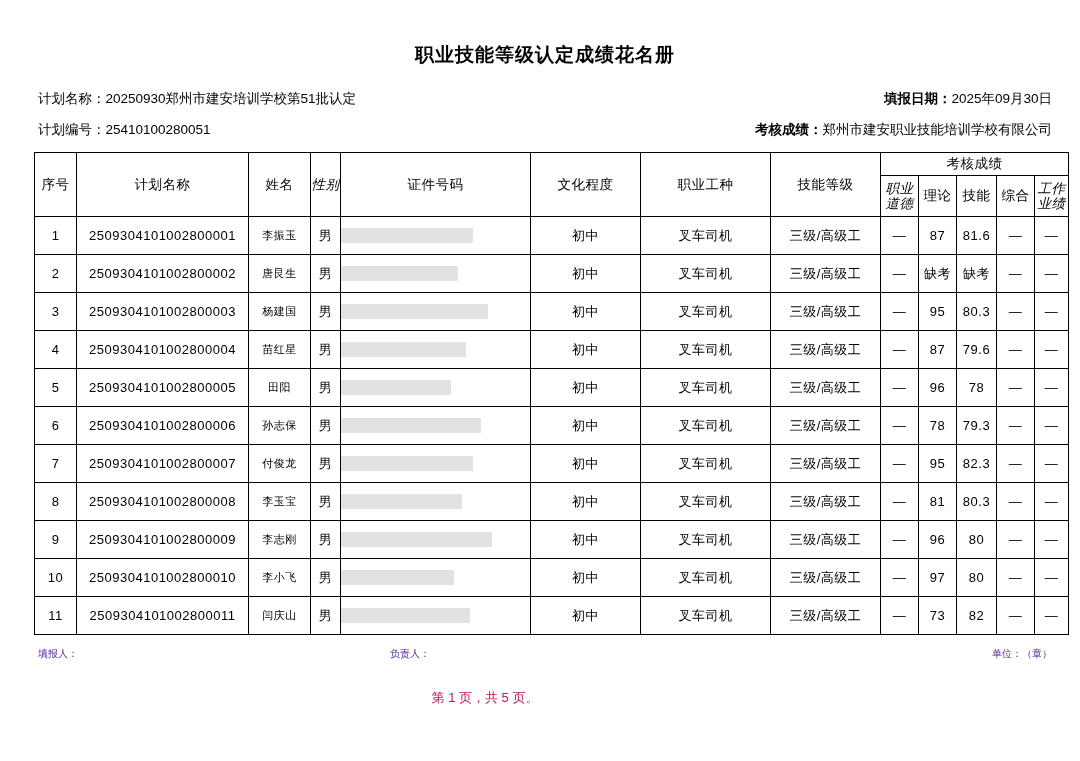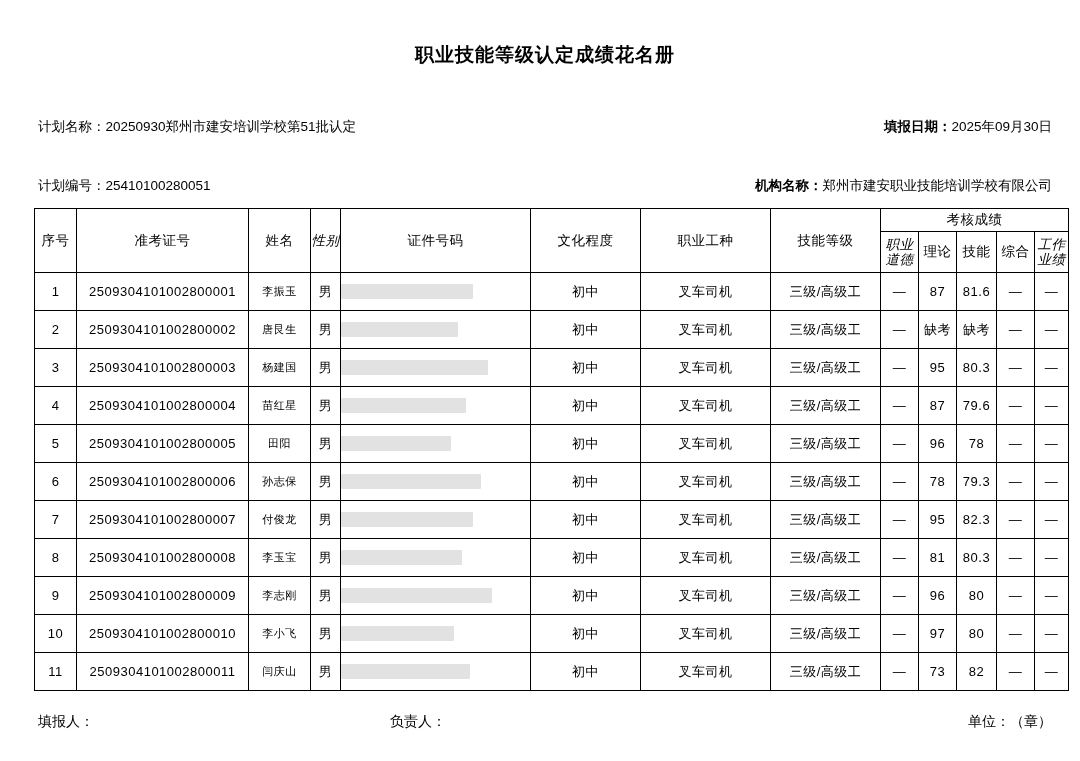--- a/index.html
+++ b/index.html
@@ -39,21 +39,20 @@
     display: flex;
     justify-content: space-between;
     align-items: baseline;
     font-size: 13.5px;
     color: #000;
     margin-bottom: 13px;
     padding: 0 4px;
   }
   .meta-left, .meta-right {
     white-space: nowrap;
-    margin-top: 28px;
   }
   .meta-right.bold-val .val {
     font-weight: normal;
   }
   .meta-label {
     color: #000;
   }
   .meta-right .meta-label {
     font-weight: bold;
   }
@@ -106,23 +105,23 @@
     display: block;
     height: 15px;
     background: #e2e2e2;
     border-radius: 1px;
   }
   td.score {
     font-size: 13px;
   }
   .footer-row {
     display: flex;
-    font-size: 14px;
-    color: #000000;
-    margin-top: 22px;
+    font-size: 10px;
+    color: #4c1d95;
+    margin-top: 12px;
     padding: 0 4px;
   }
   .footer-row .f1 { width: 36%; }
   .footer-row .f2 { width: 38%; }
   .footer-row .f3 { width: 26%; text-align: right; padding-left: 36px;}
   .page-number {
     text-align: center;
     font-size: 13px;
     color: #be185d;
     margin-top: 28px;
@@ -144,21 +143,21 @@
       <div class="meta-right">
         <span class="meta-label">填报日期：</span><span class="val">2025年09月30日</span>
       </div>
     </div>
 
     <div class="meta-row">
       <div class="meta-left">
         <span class="meta-label">计划编号：</span><span class="val">25410100280051</span>
       </div>
       <div class="meta-right bold-val">
-        <span class="meta-label">机构名称：</span><span class="val">郑州市建安职业技能培训学校有限公司</span>
+        <span class="meta-label">考核成绩：</span><span class="val">郑州市建安职业技能培训学校有限公司</span>
       </div>
     </div>
 
     <table class="roster">
       <colgroup>
         <col style="width:42px">
         <col style="width:172px">
         <col style="width:62px">
         <col style="width:30px">
         <col style="width:190px">
@@ -167,21 +166,21 @@
         <col style="width:110px">
         <col style="width:38px">
         <col style="width:38px">
         <col style="width:40px">
         <col style="width:38px">
         <col style="width:34px">
       </colgroup>
       <thead>
         <tr>
           <th rowspan="2">序号</th>
-          <th rowspan="2">准考证号</th>
+          <th rowspan="2">计划名称</th>
           <th rowspan="2">姓名</th>
           <th rowspan="2" class="vert-label">性别</th>
           <th rowspan="2">证件号码</th>
           <th rowspan="2">文化程度</th>
           <th rowspan="2">职业工种</th>
           <th rowspan="2">技能等级</th>
           <th colspan="5" style="height:22px">考核成绩</th>
         </tr>
         <tr>
           <th class="vert-label" style="height:40px">职业道德</th>

